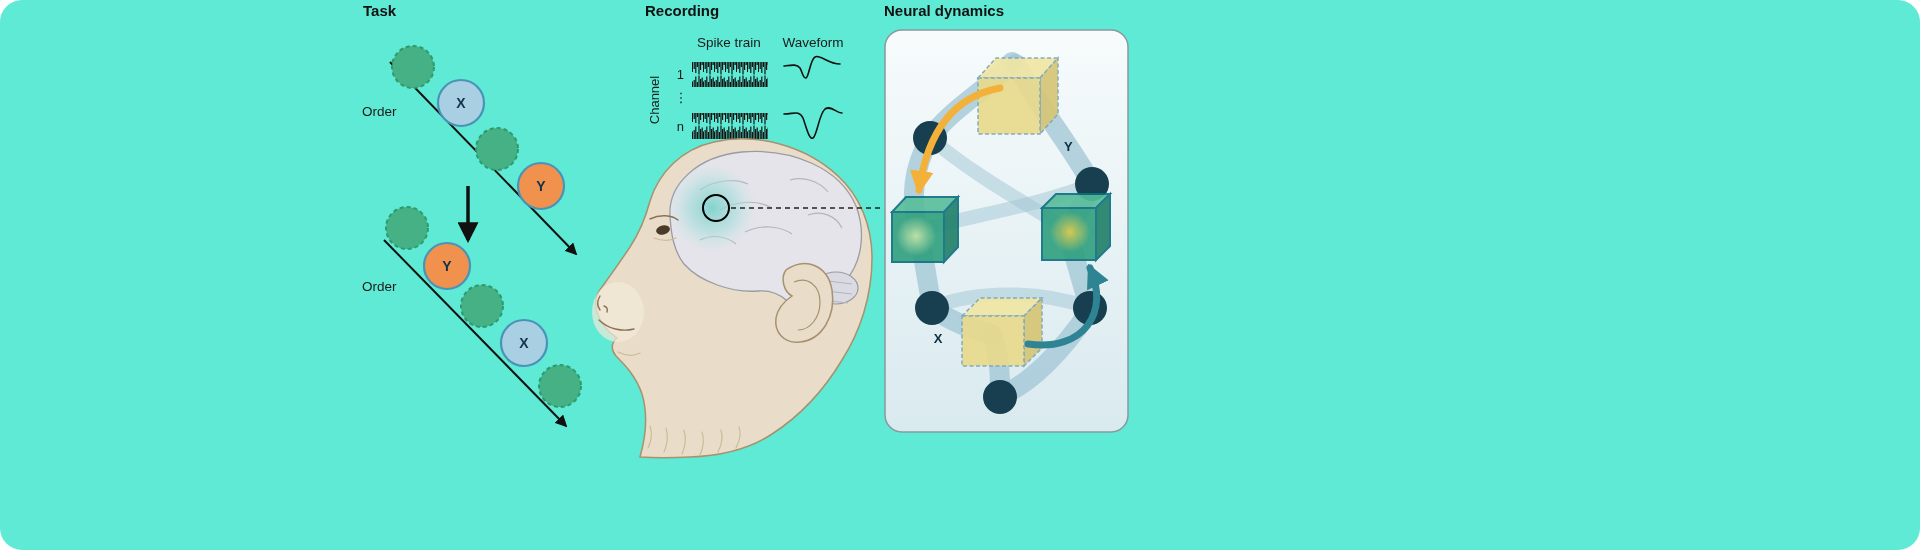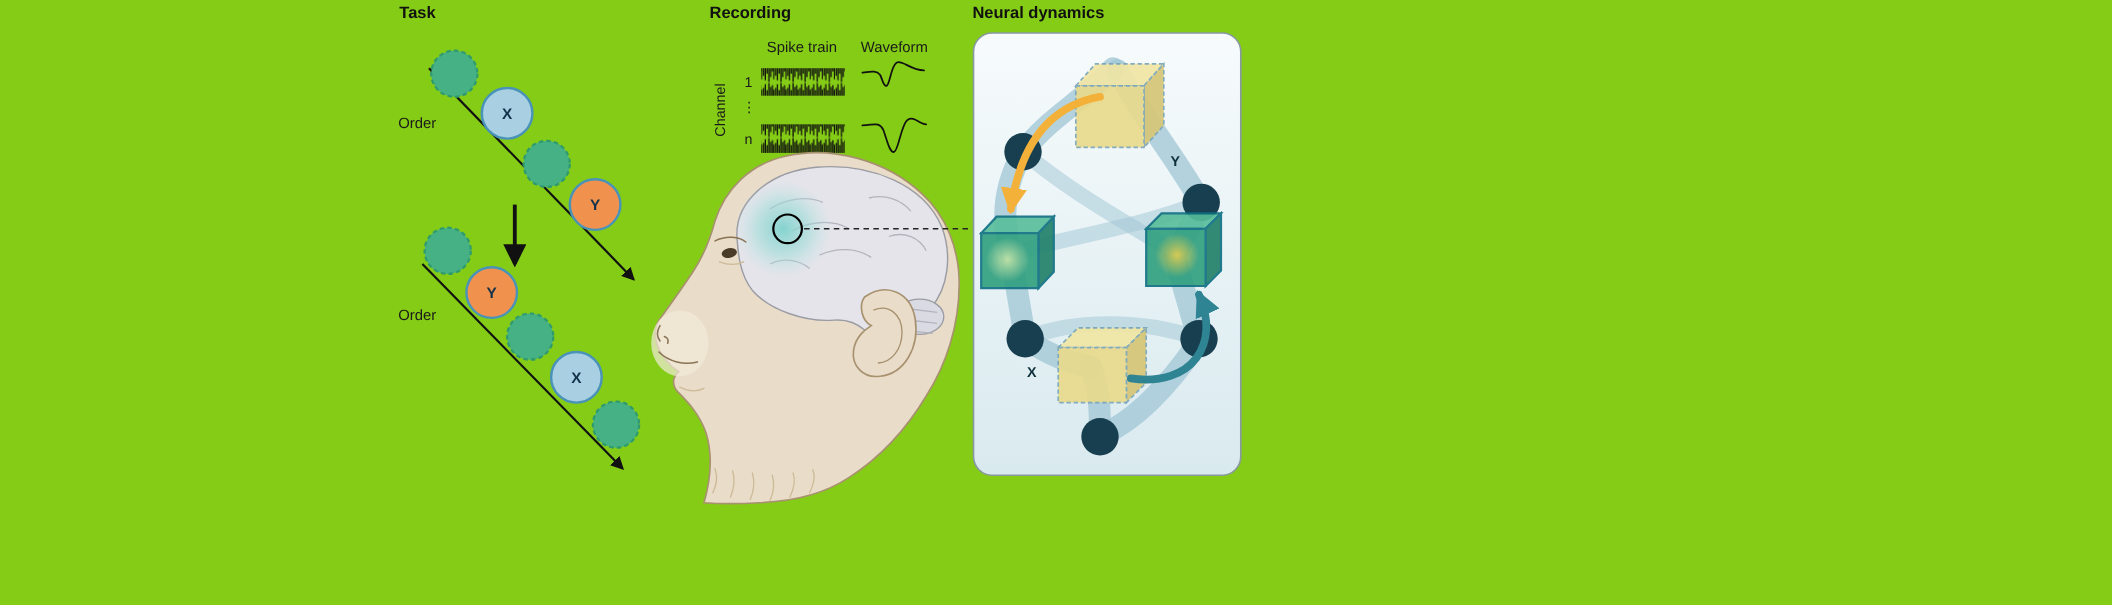--- a/index.html
+++ b/index.html
@@ -1,16 +1,16 @@
 <!DOCTYPE html>
 <html><head>
 <meta charset="utf-8">
 <style>
   html,body{margin:0;padding:0;background:#fff;}
-  .canvas{position:relative;width:1920px;height:550px;background:#84cc16;overflow:hidden;}
+  .canvas{position:relative;width:1920px;height:550px;background:#5eead4;overflow:hidden;border-radius:22px;}
   svg{display:block;}
   text{font-family:"Liberation Sans", sans-serif;}
   .h{font-size:15px;font-weight:bold;fill:#111;}
   .lbl{font-size:13.5px;fill:#1a1a1a;}
   .cl{font-size:13px;fill:#1a1a1a;}
   .itm{font-size:14px;font-weight:bold;fill:#14324a;}
   .nl{font-size:13px;font-weight:bold;fill:#0e2f3c;}
   .gcirc{stroke:#2e9a6e;stroke-width:2;stroke-dasharray:4 3;}
   .xycirc{stroke:#4a93b8;stroke-width:2.2;}
   .arrow{stroke:#111;stroke-width:2;fill:none;}

